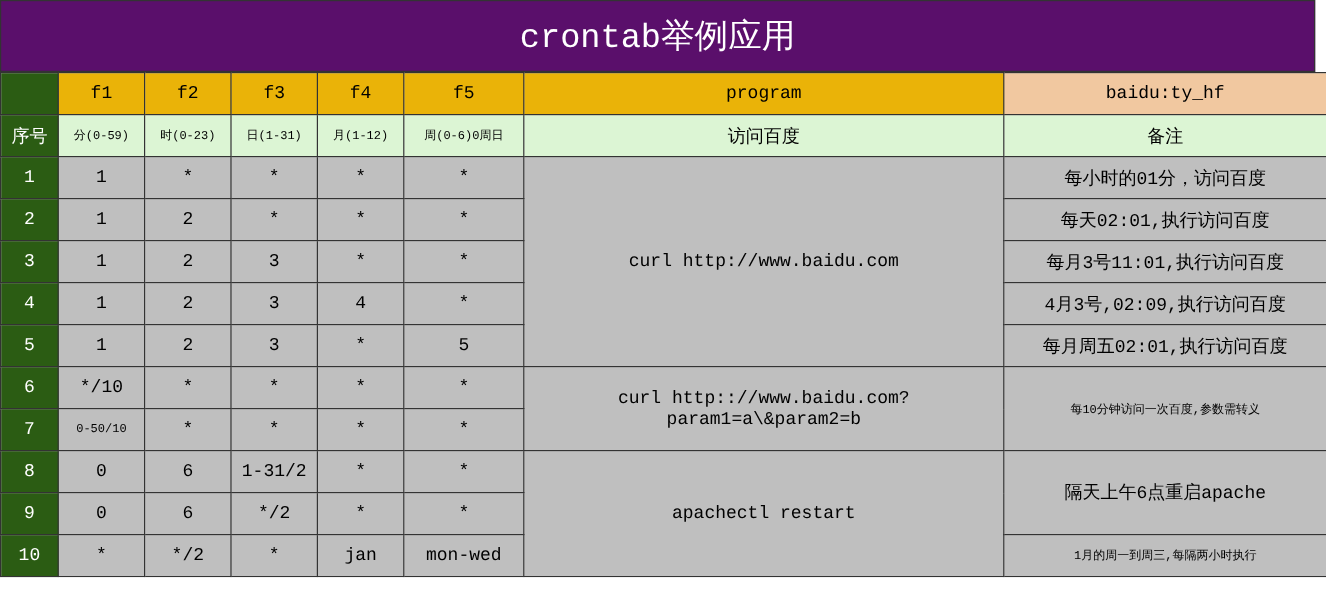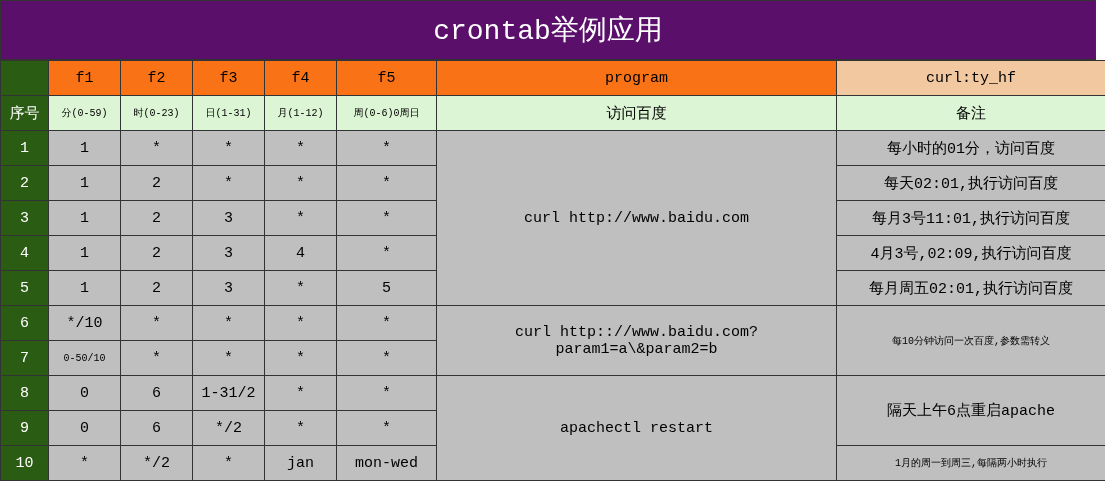--- a/index.html
+++ b/index.html
@@ -40,21 +40,21 @@
     width: 48px;
   }
   .col-num { width: 48px; }
   .col-f1 { width: 72px; }
   .col-f2 { width: 72px; }
   .col-f3 { width: 72px; }
   .col-f4 { width: 72px; }
   .col-f5 { width: 100px; }
   .col-prog { width: 400px; }
   .col-note { width: 269px; }
-  .hdr-olive { background: #f97316; }
+  .hdr-olive { background: #eab308; }
   .hdr-tan { background: #f1c8a0; }
   .hdr-mint { background: #dcf5d4; }
   .rownum { background: #2b5c13; color: #fff; margin-left: 17px; }
   .cell { background: #bfbfbf; }
   .tight { font-size: 10px; }
 </style>
 </head>
 <body>
 
 <div class="container">
@@ -72,21 +72,21 @@
     </colgroup>
     <tbody>
         <tr>
       <td class="corner"></td>
       <td class="hdr-olive">f1</td>
       <td class="hdr-olive">f2</td>
       <td class="hdr-olive">f3</td>
       <td class="hdr-olive">f4</td>
       <td class="hdr-olive">f5</td>
       <td class="hdr-olive">program</td>
-      <td class="hdr-tan">curl:ty_hf</td>
+      <td class="hdr-tan">baidu:ty_hf</td>
     </tr>
     <tr>
       <td class="rownum">序号</td>
       <td class="hdr-mint tight">分(0-59)</td>
       <td class="hdr-mint tight">时(0-23)</td>
       <td class="hdr-mint tight">日(1-31)</td>
       <td class="hdr-mint tight">月(1-12)</td>
       <td class="hdr-mint tight">周(0-6)0周日</td>
       <td class="hdr-mint">访问百度</td>
       <td class="hdr-mint">备注</td>

